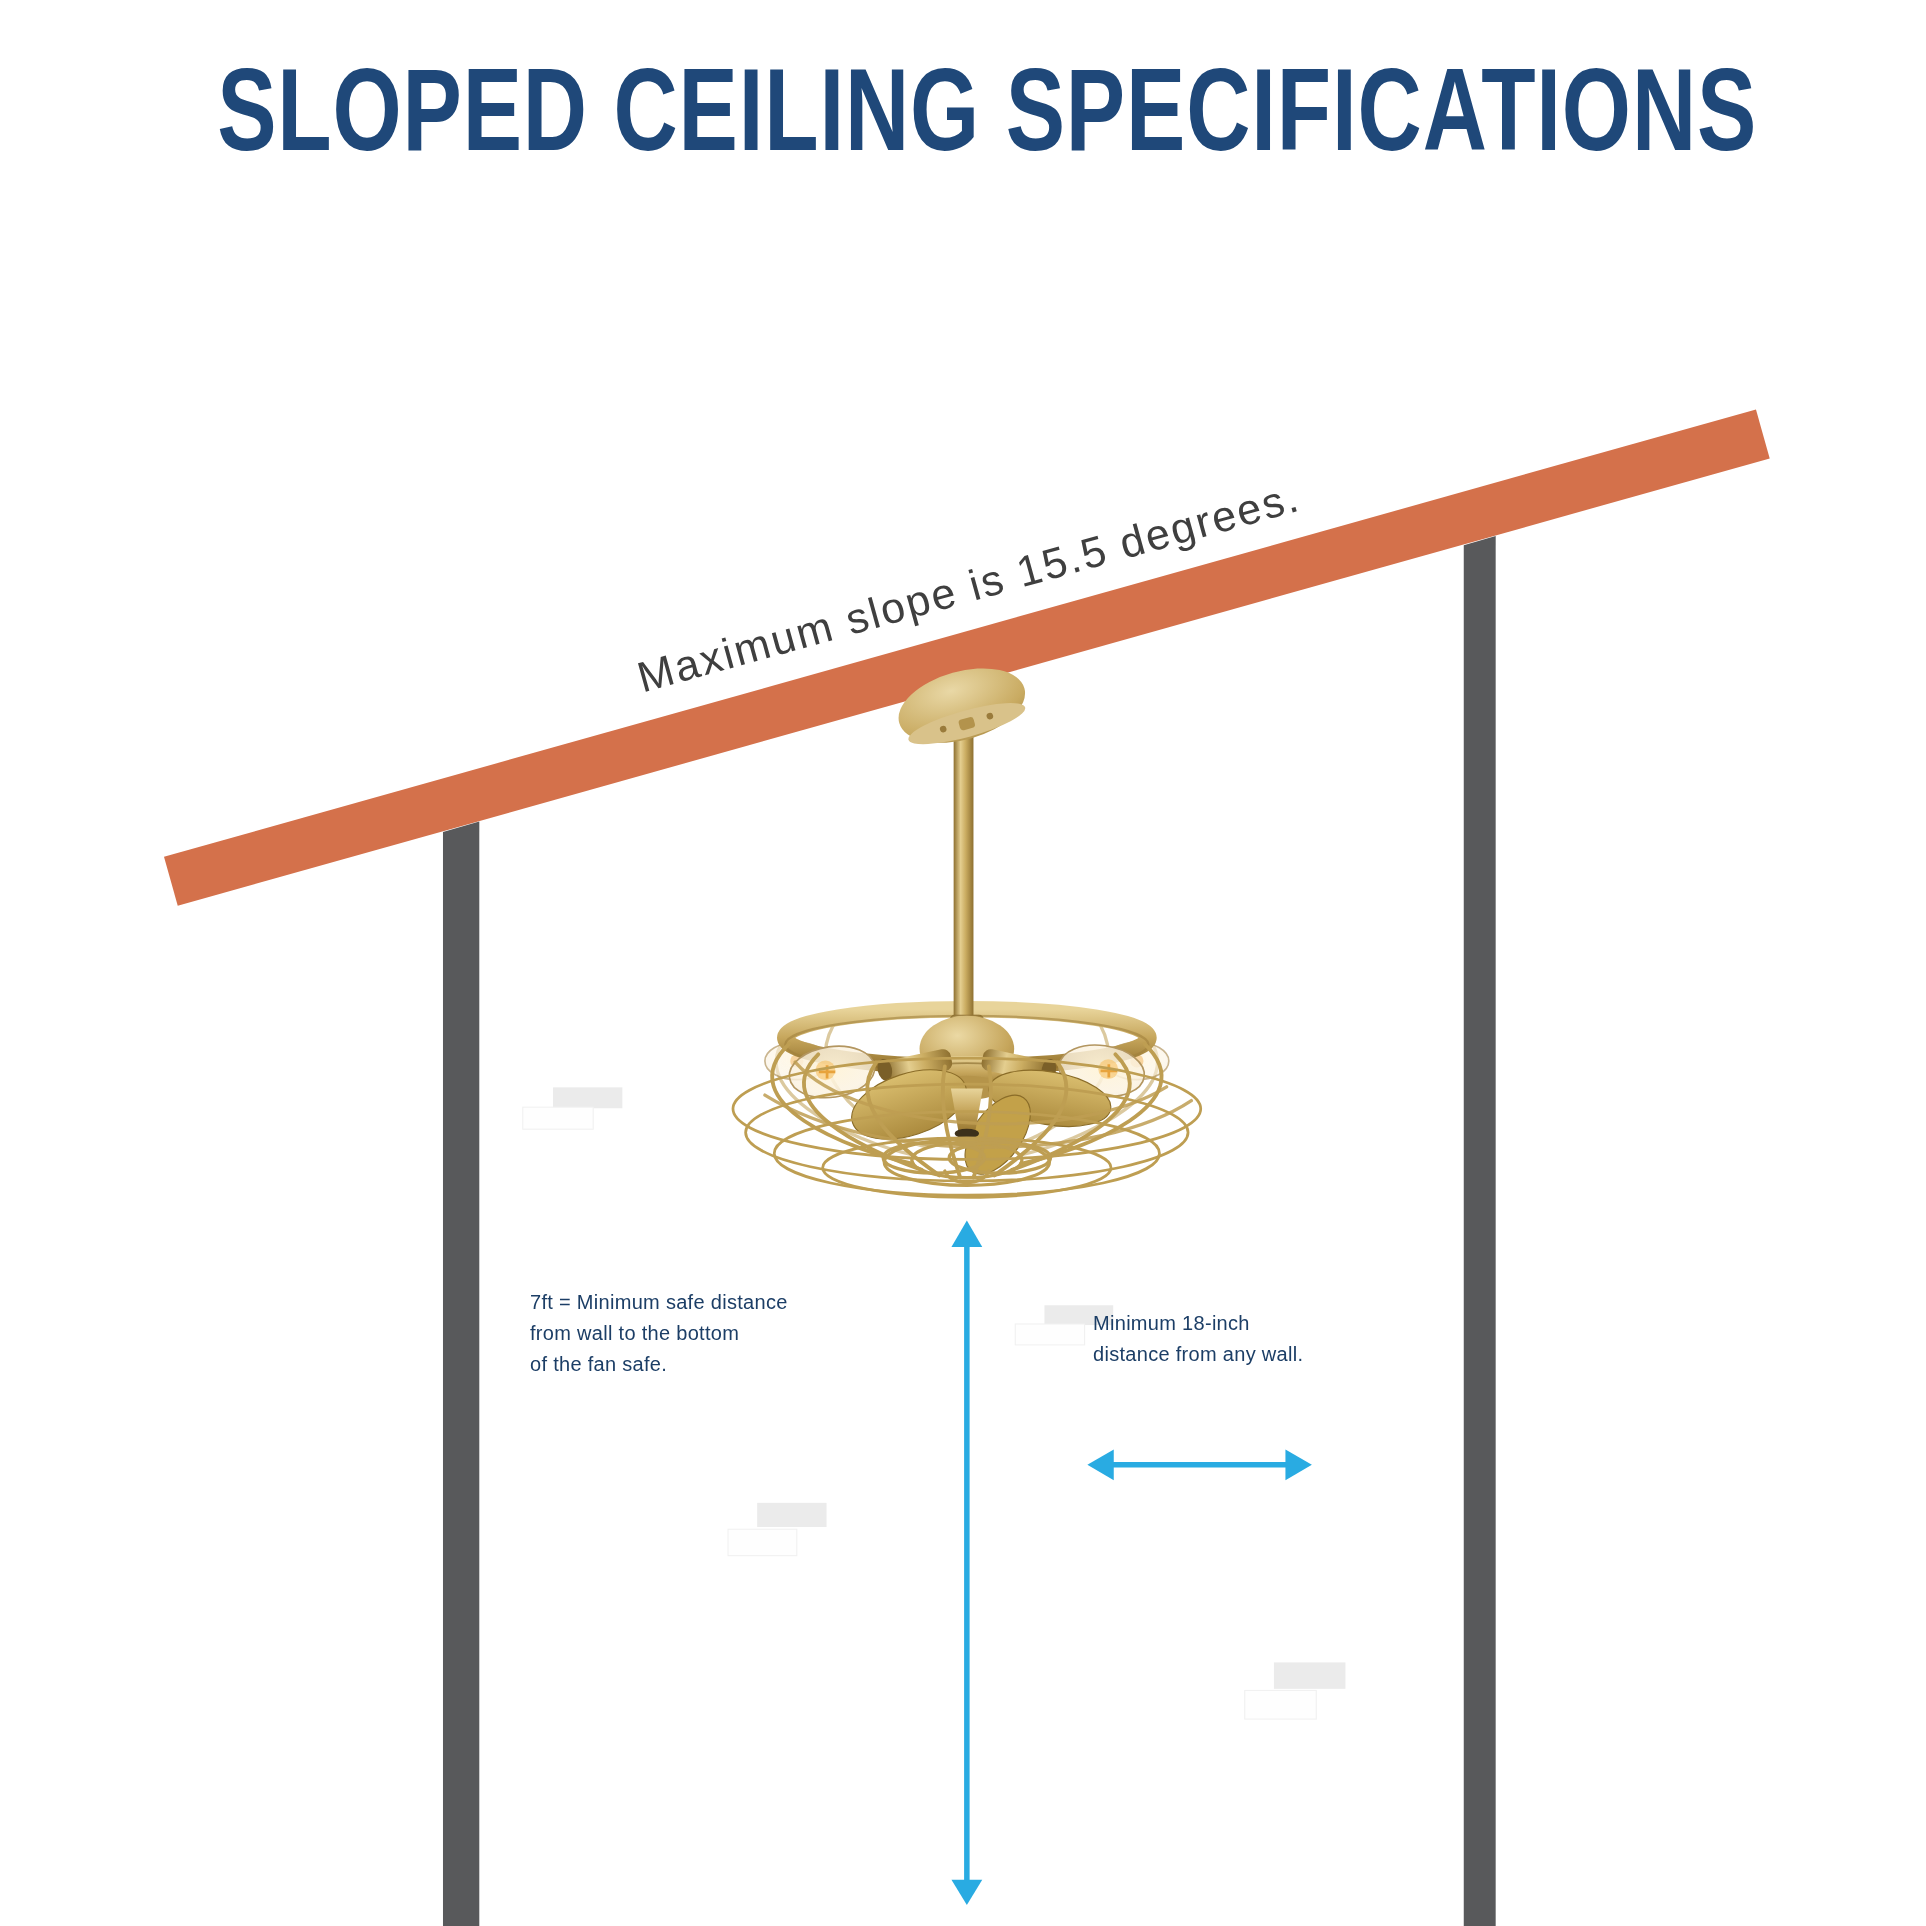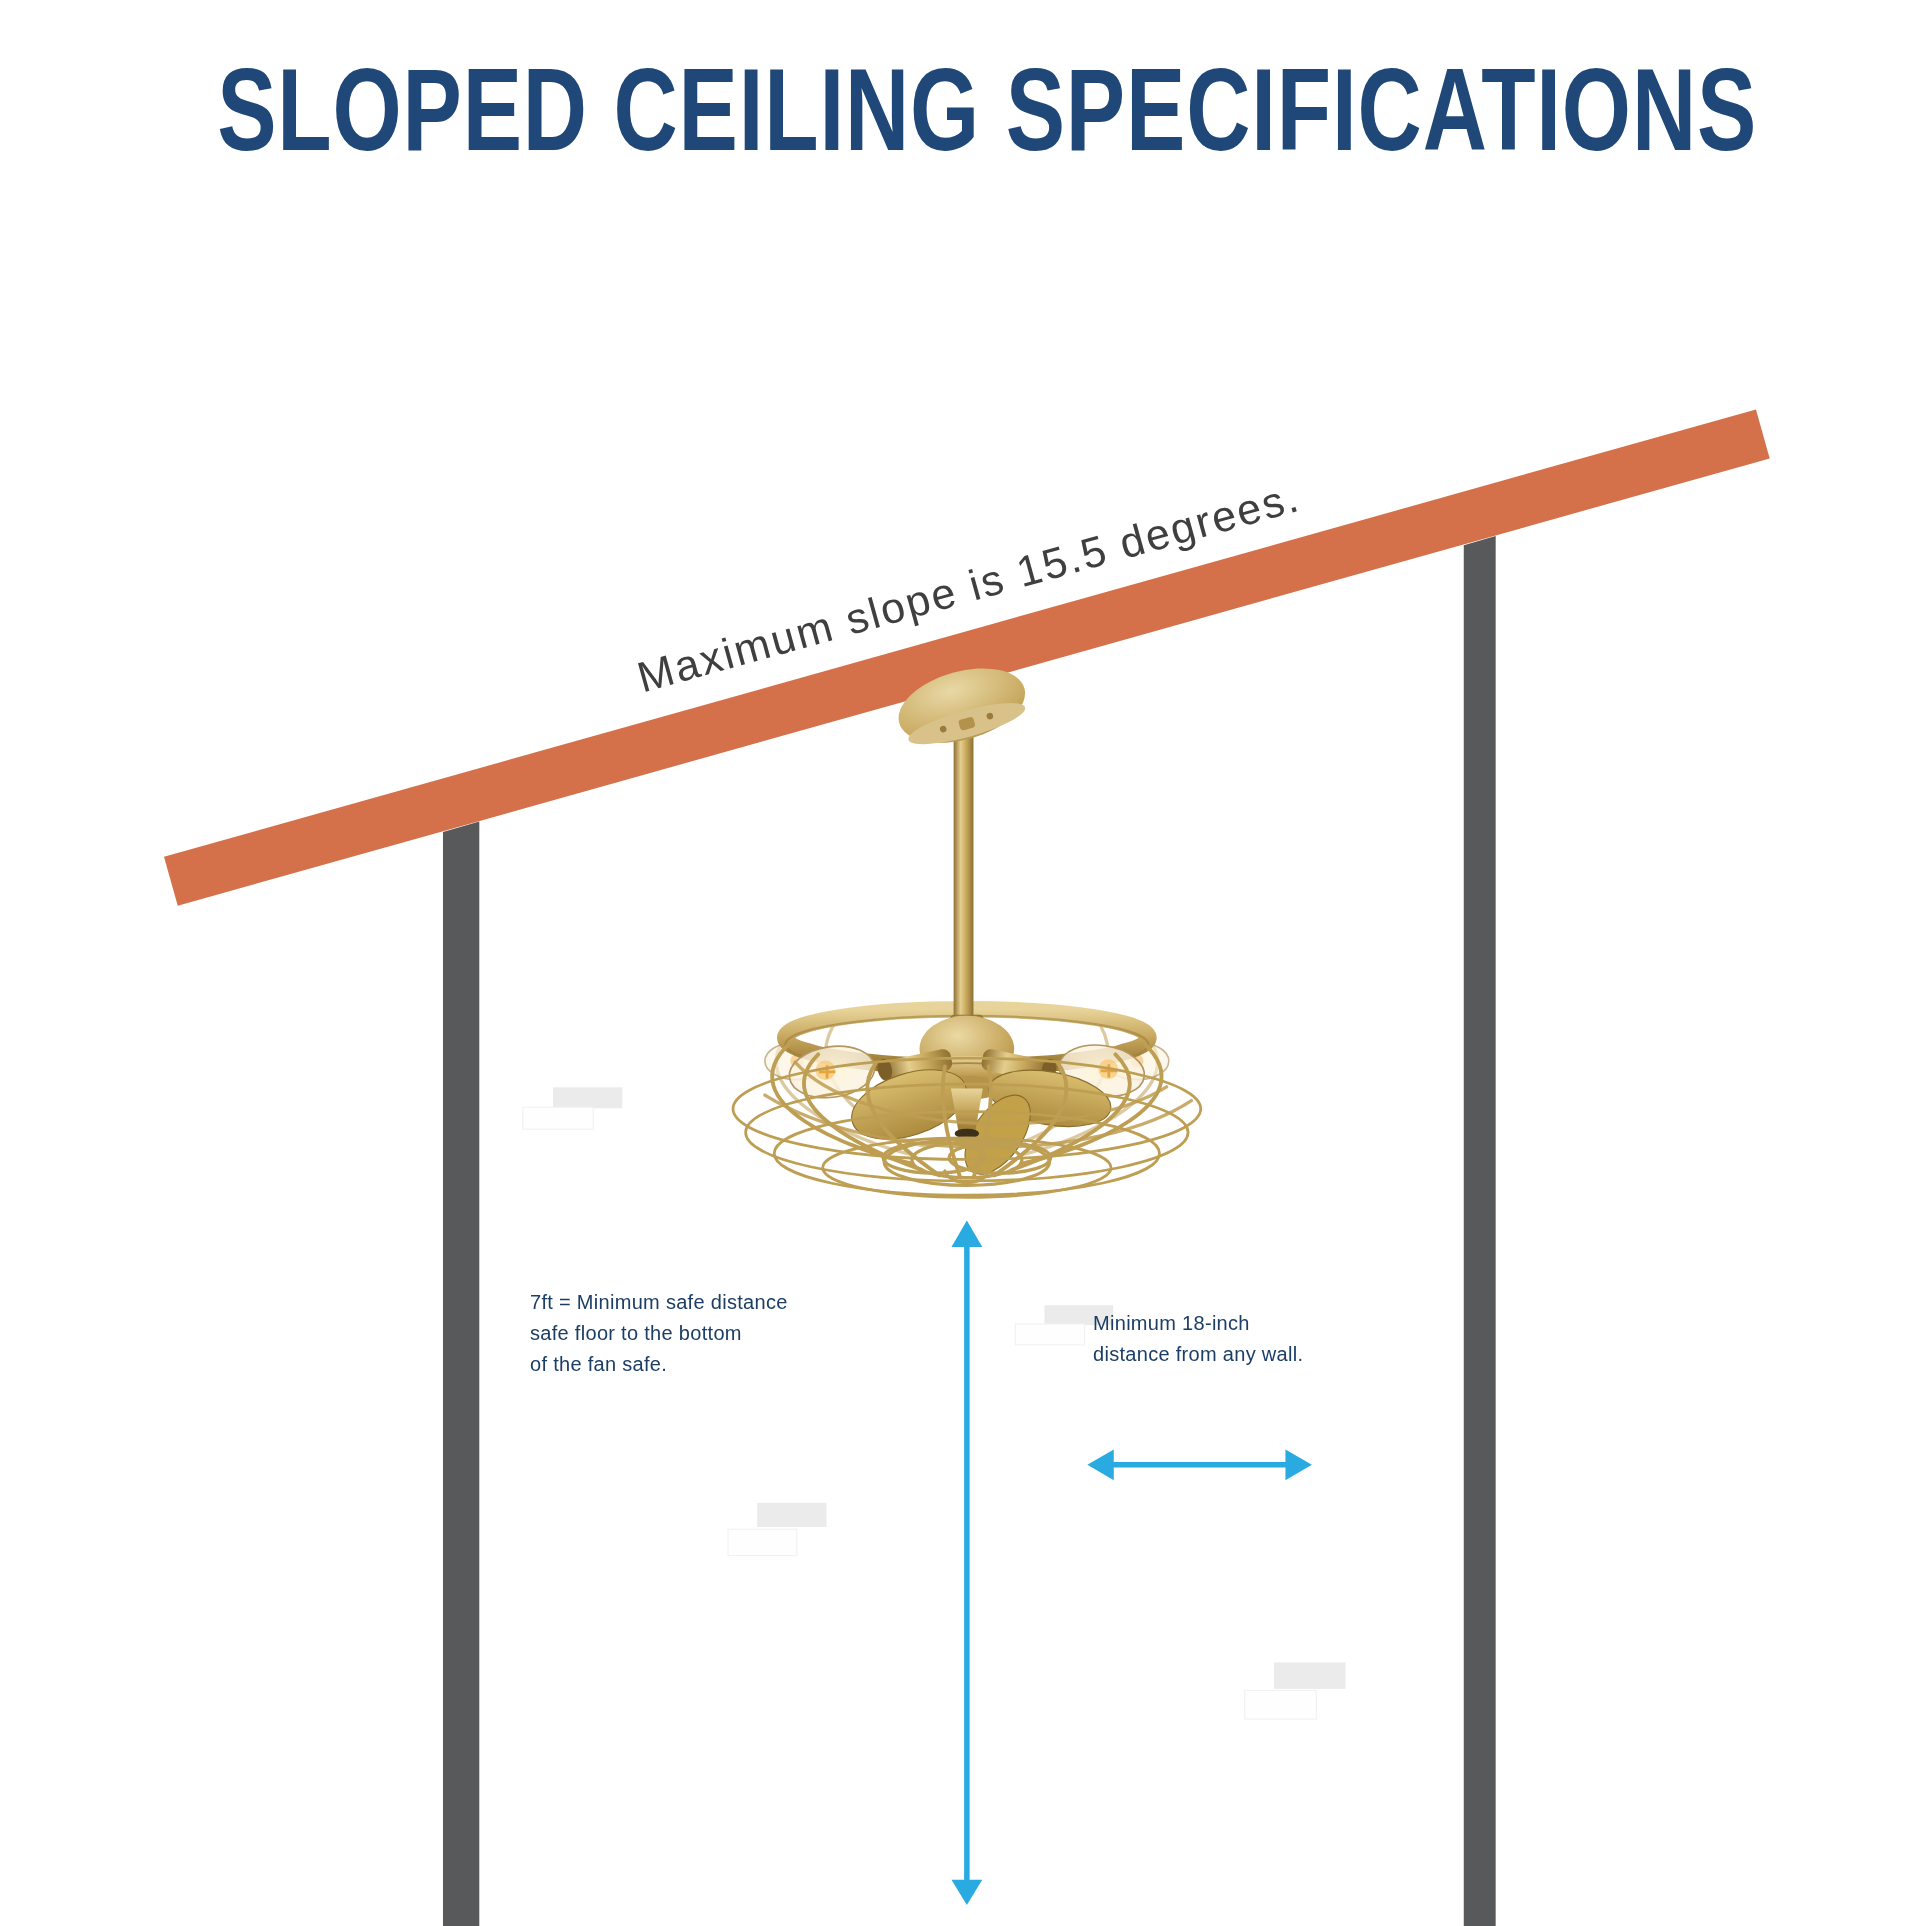--- a/index.html
+++ b/index.html
@@ -221,21 +221,21 @@
       <line class="arrow-shaft" x1="2022" y1="2662" x2="2338" y2="2662"></line>
       <polygon class="arrow-head" points="1976,2662 2024,2634 2024,2690"></polygon>
       <polygon class="arrow-head" points="2384,2662 2336,2634 2336,2690"></polygon>
     </g>
   </svg>
 
   <div class="slope-note">Maximum slope is 15.5 degrees.</div>
 
   <div class="note floor-note">
     <div>7ft = Minimum safe distance</div>
-    <div>safe floor to the bottom</div>
+    <div>from wall to the bottom</div>
     <div>of the fan safe.</div>
   </div>
 
   <div class="note wall-note">
     <div>Minimum 18-inch</div>
     <div>distance from any wall.</div>
   </div>
 
 </div>
 

